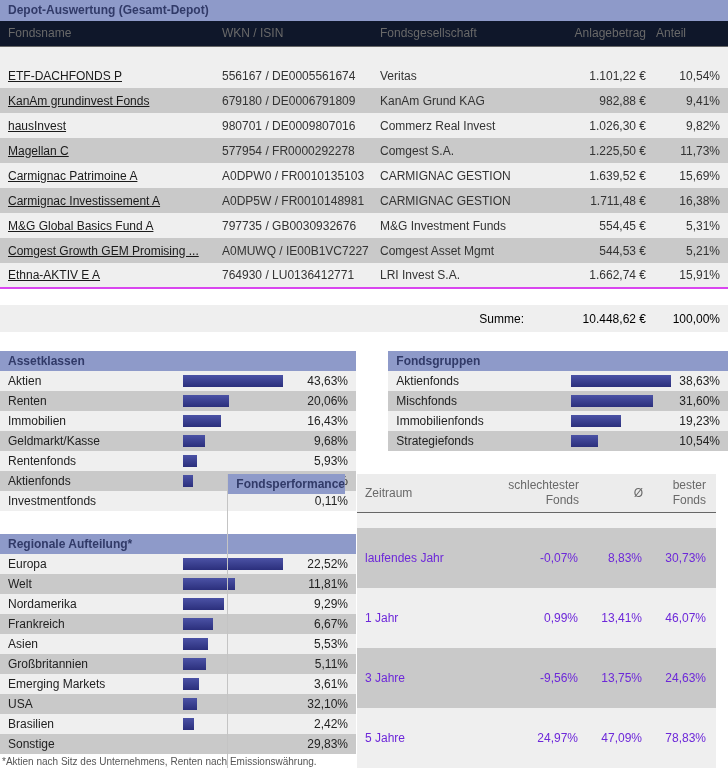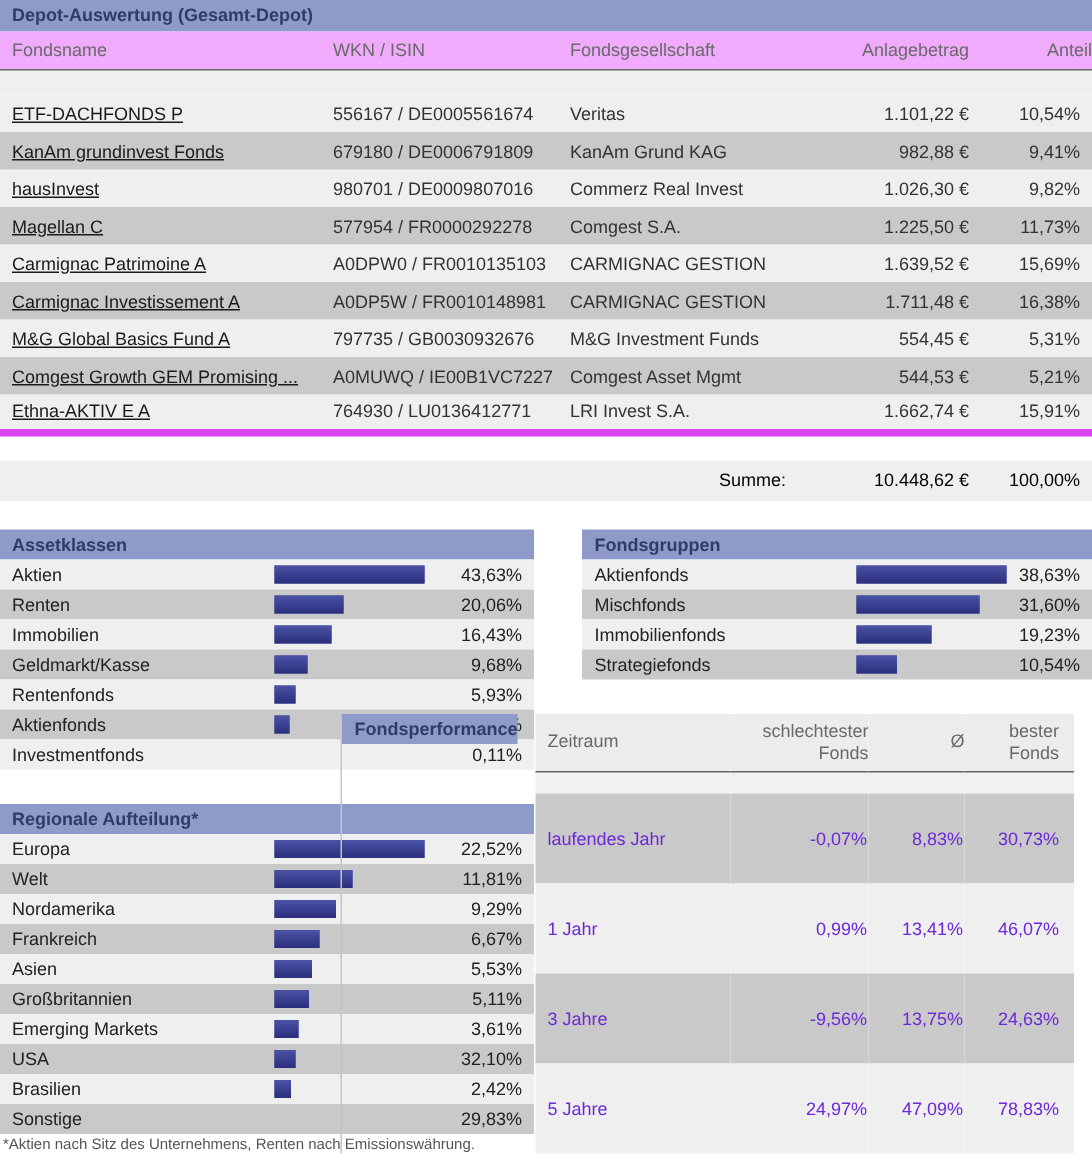--- a/index.html
+++ b/index.html
@@ -8,31 +8,31 @@
   .page { width:728px; height:769px; background:#fff; overflow:hidden; }
 
   
   .band { background:#8e9ac9; color:#313a68; font-weight:bold; font-size:12px;
           height:21px; line-height:21px; padding-left:8px; }
   .panel-band { height:20px; line-height:20px; }
 
   
   table { border-collapse:collapse; table-layout:fixed; font-size:12px; }
   .funds-table { width:728px; }
-  .funds-table thead th { background:#f0abfc; color:#696969; font-weight:normal;
+  .funds-table thead th { background:#0f172a; color:#696969; font-weight:normal;
       text-align:left; height:25px; padding:0 0 0 8px; border-bottom:1px solid #666; }
   .funds-table thead th.num { text-align:right; padding:0 10px 0 0; }
-  .funds-table thead th.num-last { text-align:right; padding:0 0 0 0; }
+  .funds-table thead th.num-last { text-align:left; padding:0 0 0 0; }
   .funds-table thead tr.spacer td { height:17px; background:#efefef; border:none; }
   .funds-table tbody td { height:25px; padding:0 0 0 8px; color:#333; white-space:nowrap; overflow:hidden; }
   .funds-table tbody td.num { text-align:right; padding:0 10px 0 0; }
   .funds-table tbody td.num-last { text-align:right; padding:0 8px 0 0; }
   .funds-table tbody tr:nth-of-type(odd) { background:#efefef; }
   .funds-table tbody tr:nth-of-type(even) { background:#c9c9c9; }
-  .funds-table tbody tr:last-of-type td { border-bottom:5px solid #d946ef; }
+  .funds-table tbody tr:last-of-type td { border-bottom:2px solid #d946ef; }
   .fund-link { color:#1a1a1a; text-decoration:underline; cursor:pointer; }
 
   .gap16 { height:16px; } .gap19 { height:19px; } .gap23 { height:23px; }
 
   .sum-table { width:728px; }
   .sum-table td { height:27px; background:#efefef; color:#000000; }
   .sum-table td.sum-label { text-align:right; padding-right:44px; }
   .sum-table td.num { text-align:right; padding-right:10px; }
   .sum-table td.num-last { text-align:right; padding-right:8px; }
 

